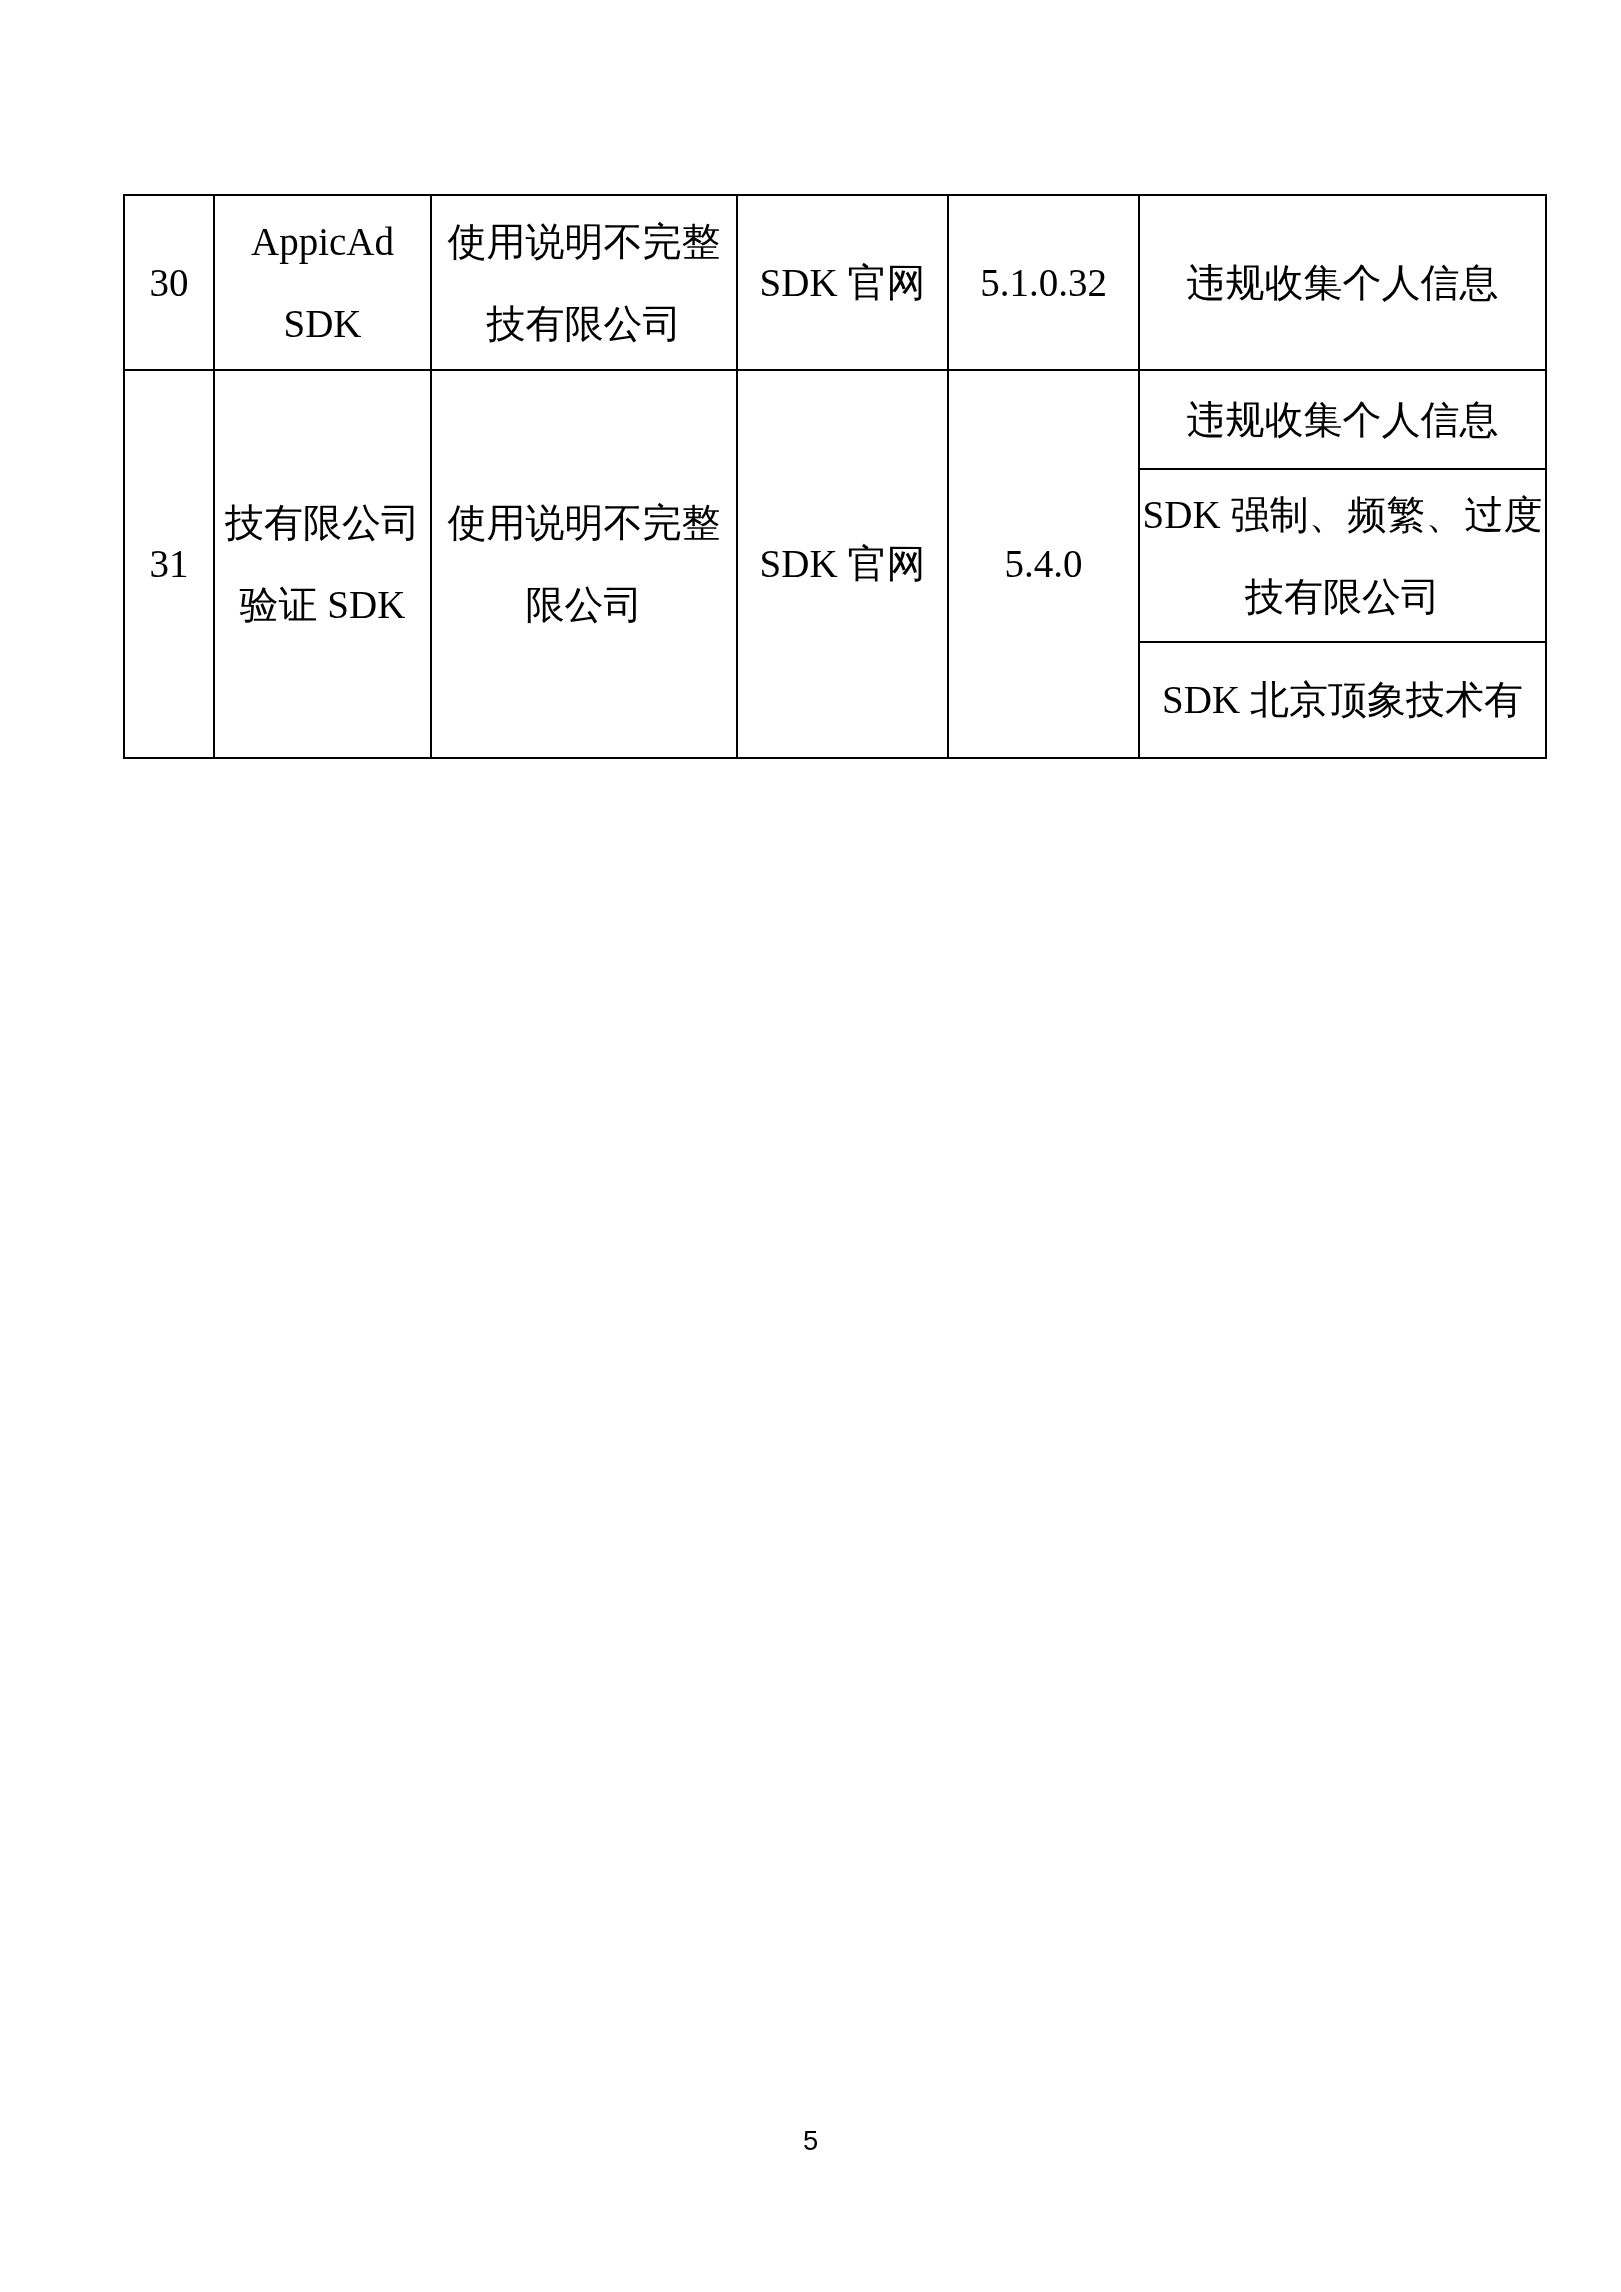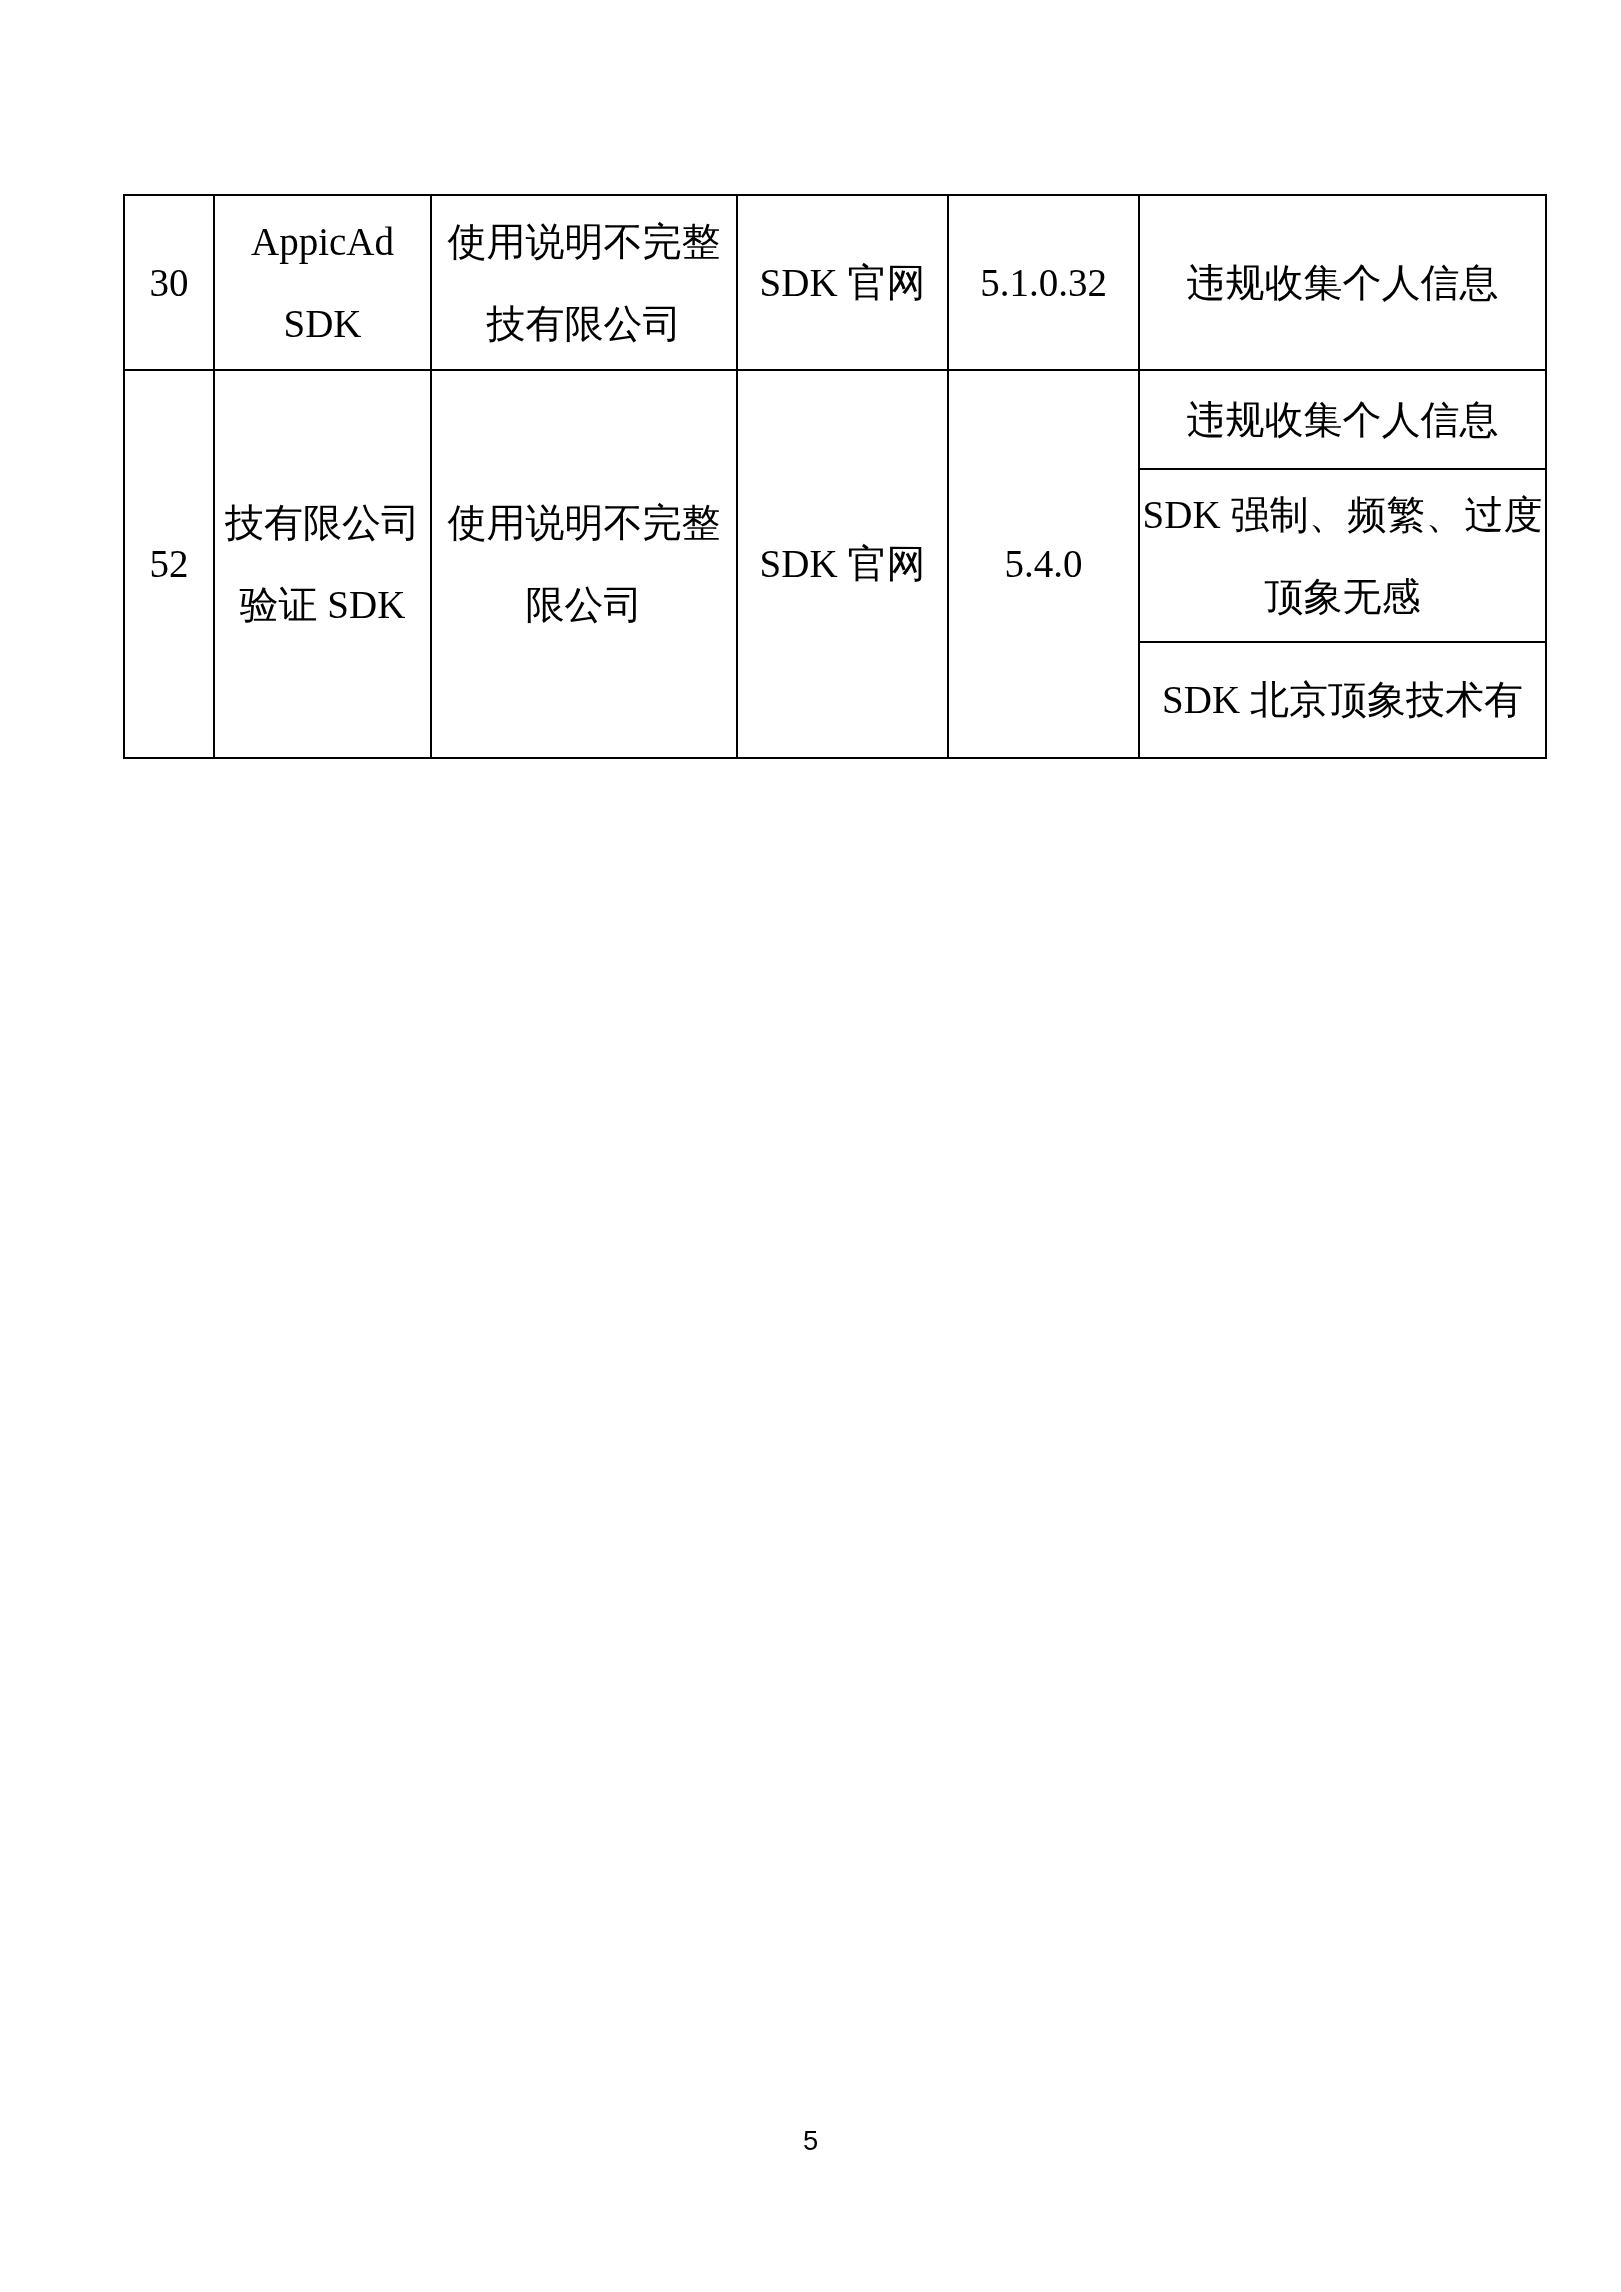--- a/index.html
+++ b/index.html
@@ -78,32 +78,32 @@
         <td>30</td>
         <td>AppicAd
 SDK</td>
         <td>使用说明不完整
 技有限公司</td>
         <td>SDK 官网</td>
         <td>5.1.0.32</td>
         <td>违规收集个人信息</td>
       </tr>
       <tr class="r-31a">
-        <td rowspan="3">52</td>
+        <td rowspan="3">31</td>
         <td rowspan="3">技有限公司
 验证 SDK</td>
         <td rowspan="3">使用说明不完整
 限公司</td>
         <td rowspan="3">SDK 官网</td>
         <td rowspan="3">5.4.0</td>
         <td>违规收集个人信息</td>
       </tr>
       <tr class="r-31b">
         <td>SDK 强制、频繁、过度
-顶象无感</td>
+技有限公司</td>
       </tr>
       <tr class="r-31c">
         <td>SDK 北京顶象技术有</td>
       </tr>
     </tbody>
   </table>
 
   <div class="page-number">5</div>
 
 </div>

